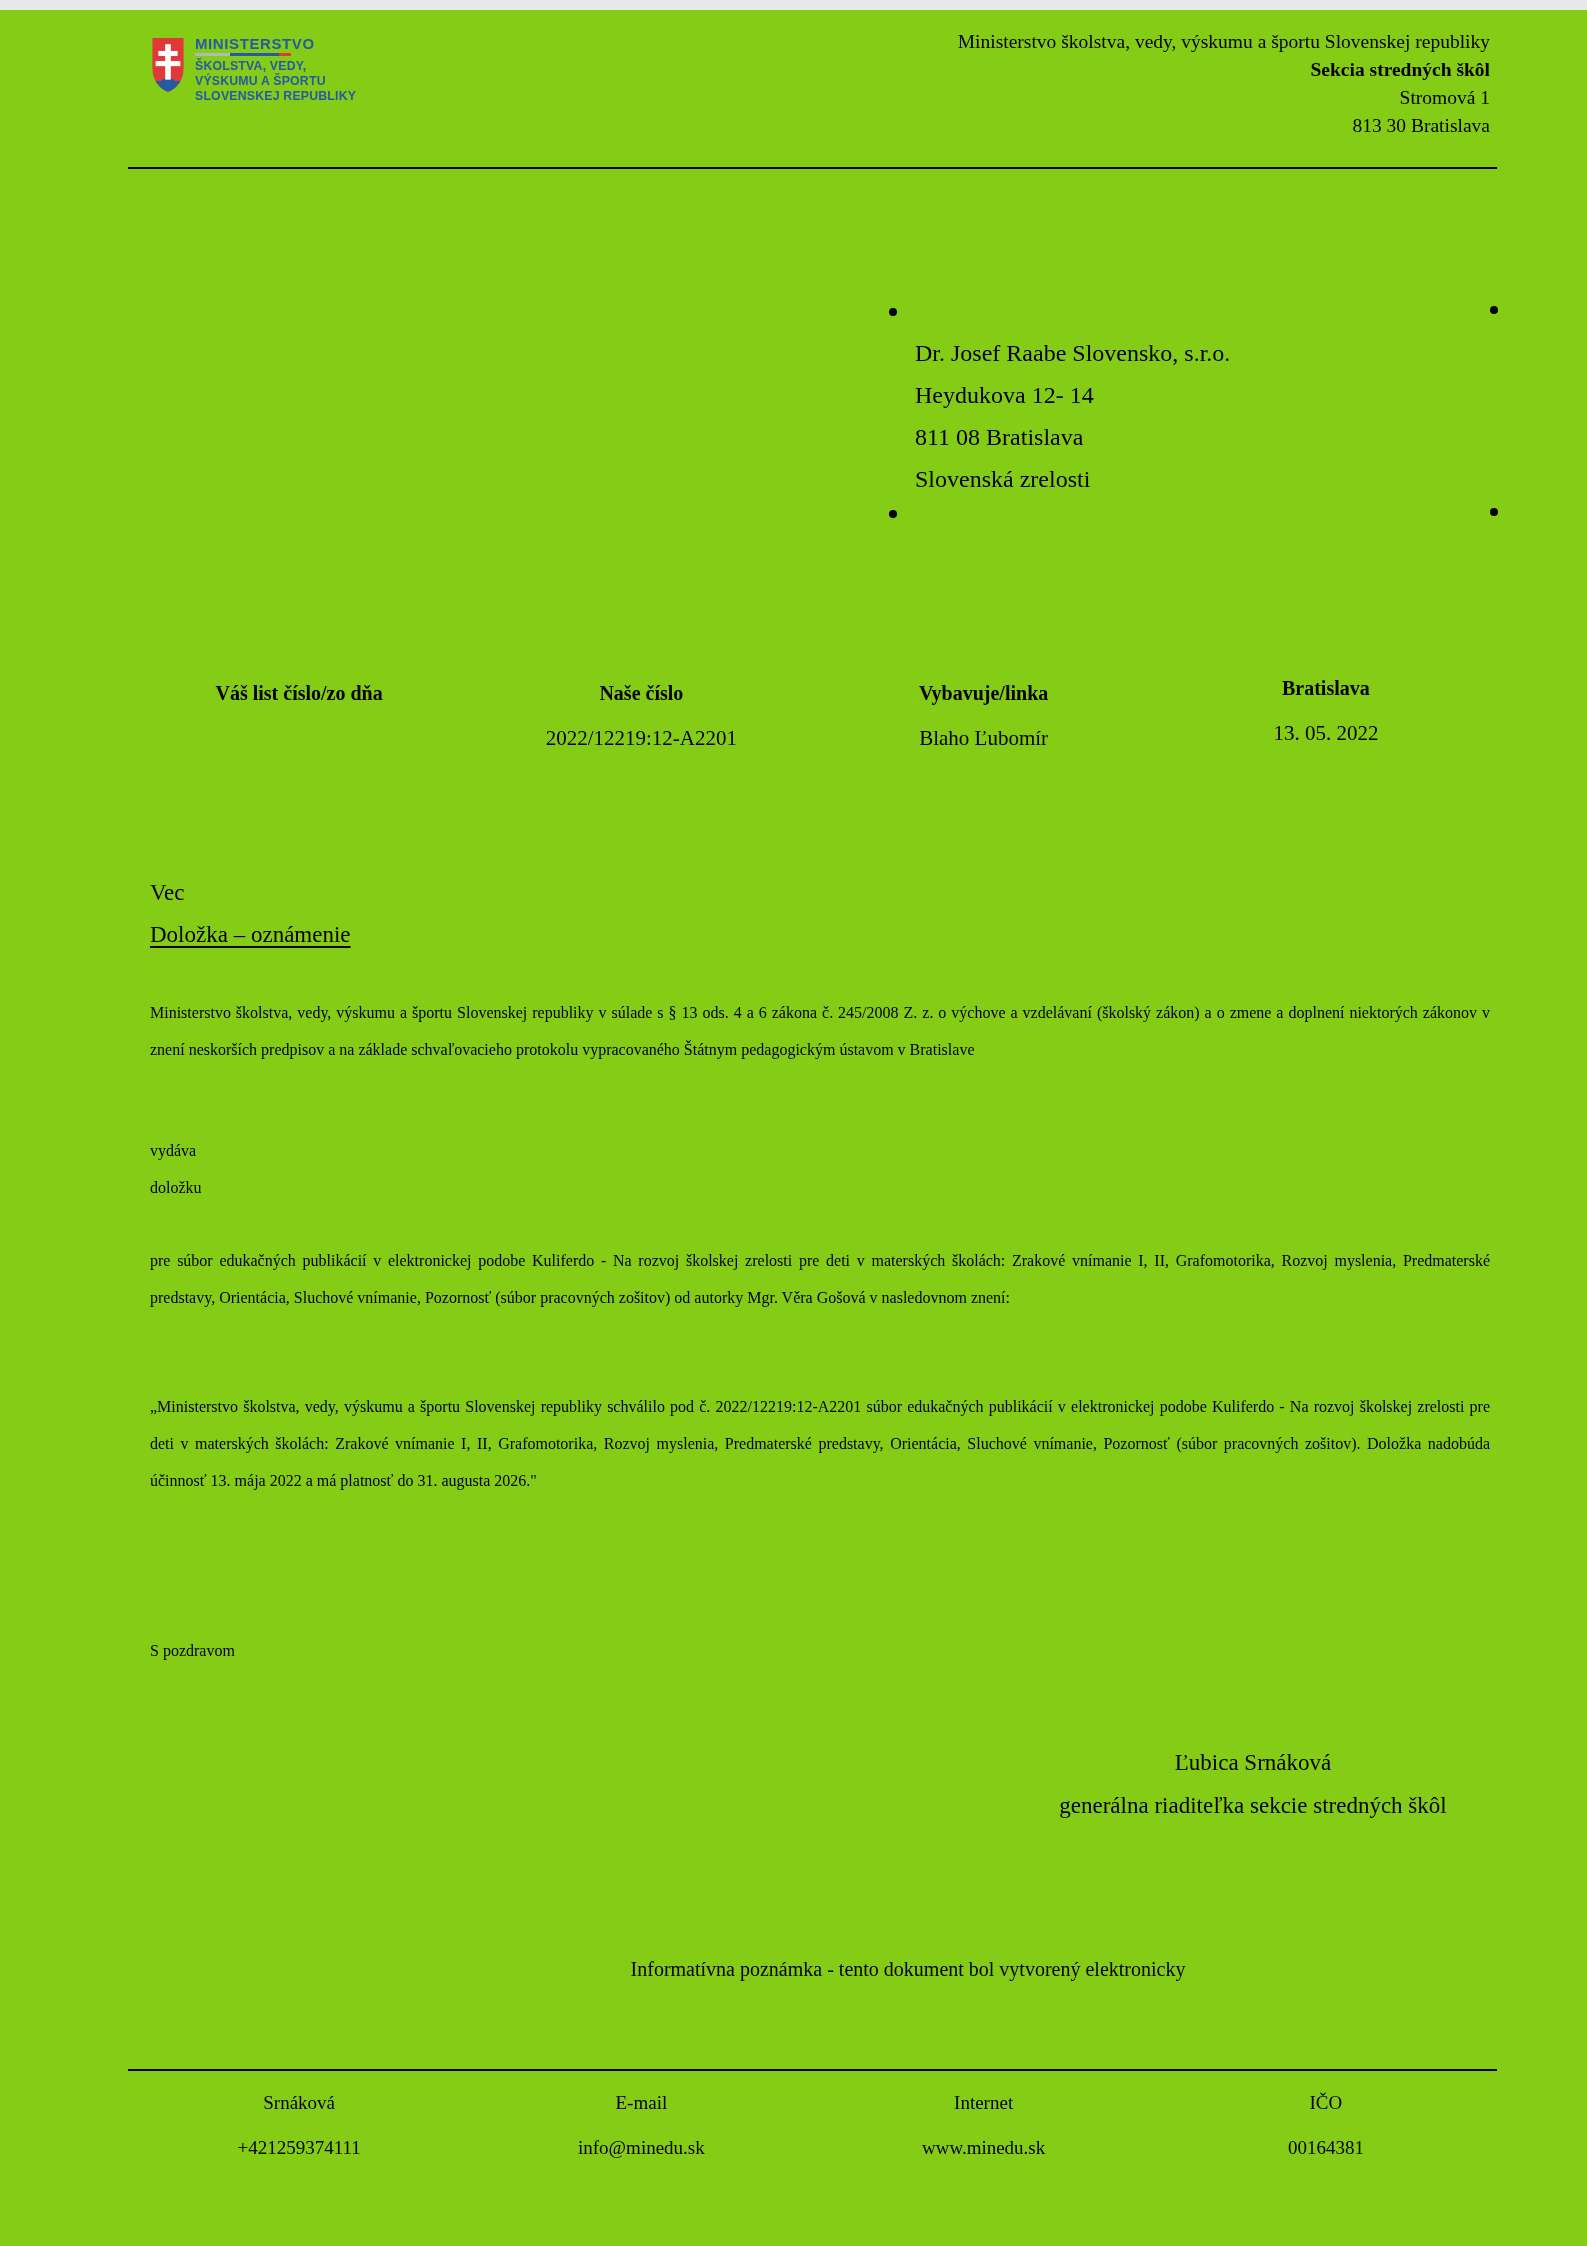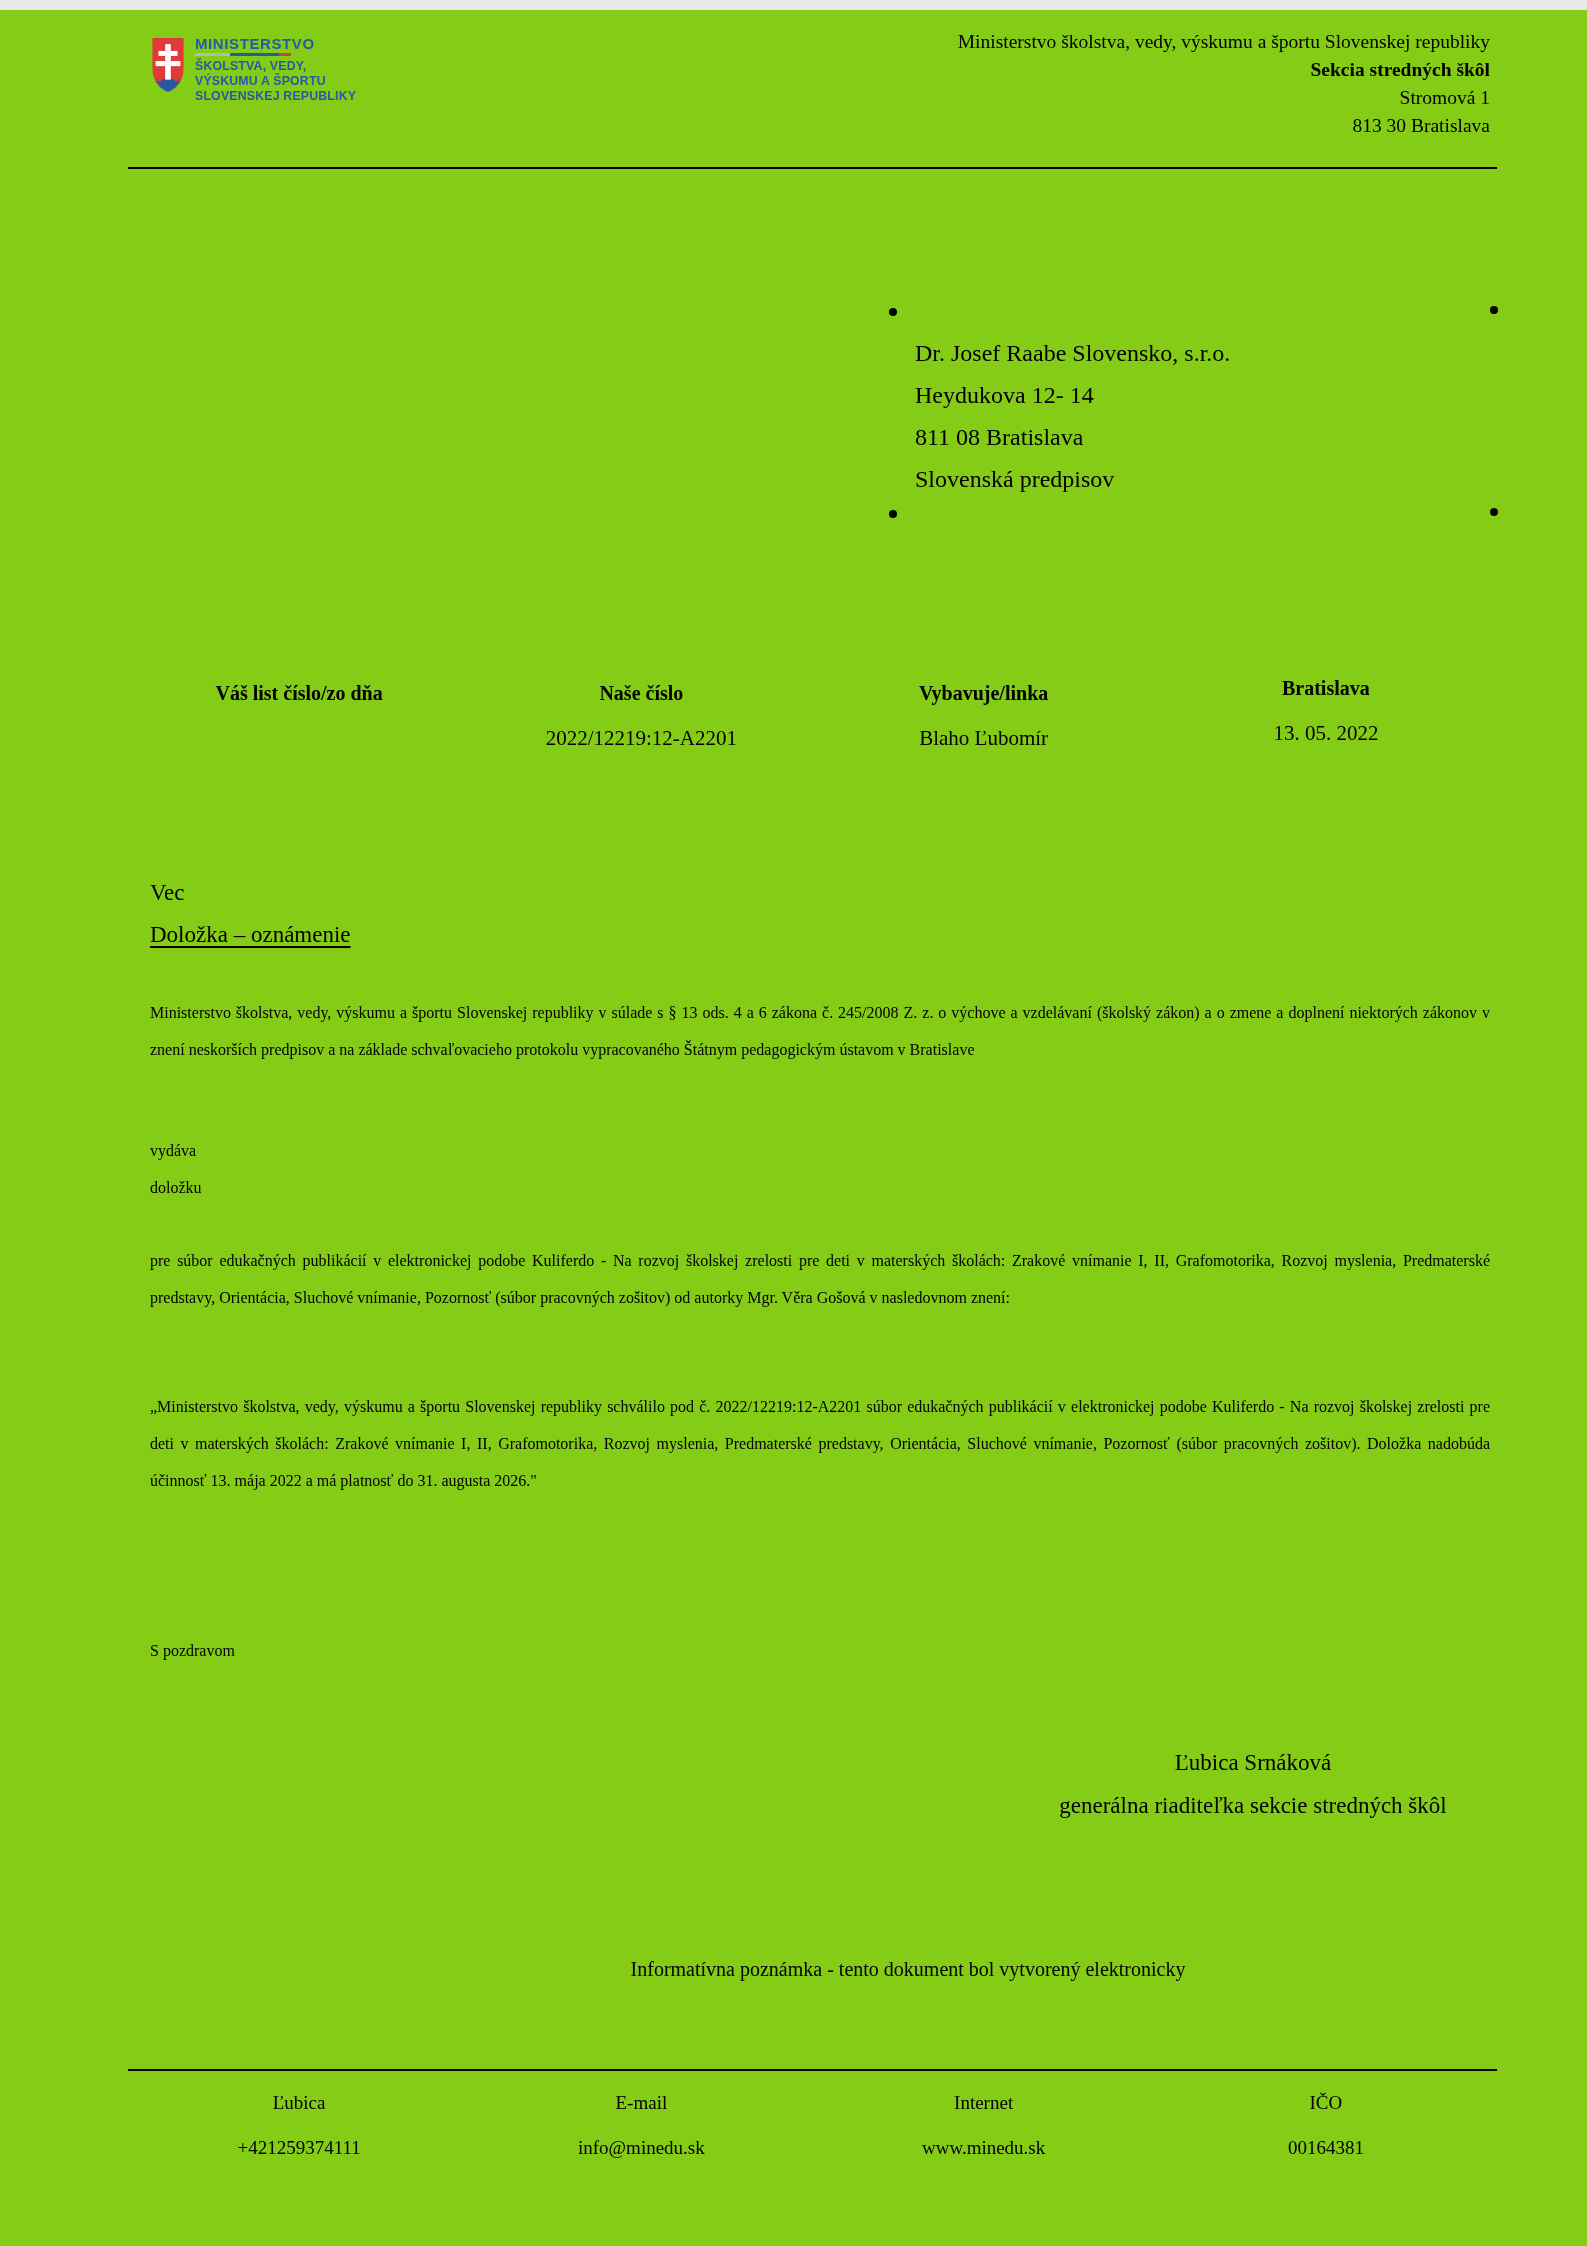--- a/index.html
+++ b/index.html
@@ -111,21 +111,21 @@
 
   <span class="fold-dot dot-tl"></span>
   <span class="fold-dot dot-tr"></span>
   <span class="fold-dot dot-bl"></span>
   <span class="fold-dot dot-br"></span>
 
   <div class="recipient">
     <div>Dr. Josef Raabe Slovensko, s.r.o.</div>
     <div>Heydukova 12- 14</div>
     <div>811 08 Bratislava</div>
-    <div>Slovenská predpisov</div>
+    <div>Slovenská zrelosti</div>
   </div>
 
   <div class="ref-row">
     <div class="ref-col">
       <div class="ref-label">Váš list číslo/zo dňa</div>
       <div class="ref-value"></div>
     </div>
     <div class="ref-col">
       <div class="ref-label">Naše číslo</div>
       <div class="ref-value">2022/12219:12-A2201</div>
@@ -161,21 +161,21 @@
   <div class="signature">
     <div>Ľubica Srnáková</div>
     <div>generálna riaditeľka sekcie stredných škôl</div>
   </div>
 
   <div class="info-note">Informatívna poznámka - tento dokument bol vytvorený elektronicky</div>
 
   <div class="rule rule-bottom"></div>
   <div class="footer-row">
     <div class="footer-col">
-      <div class="footer-label">Ľubica</div>
+      <div class="footer-label">Srnáková</div>
       <div class="footer-value">+421259374111</div>
     </div>
     <div class="footer-col">
       <div class="footer-label">E-mail</div>
       <div class="footer-value">info@minedu.sk</div>
     </div>
     <div class="footer-col">
       <div class="footer-label">Internet</div>
       <div class="footer-value">www.minedu.sk</div>
     </div>

